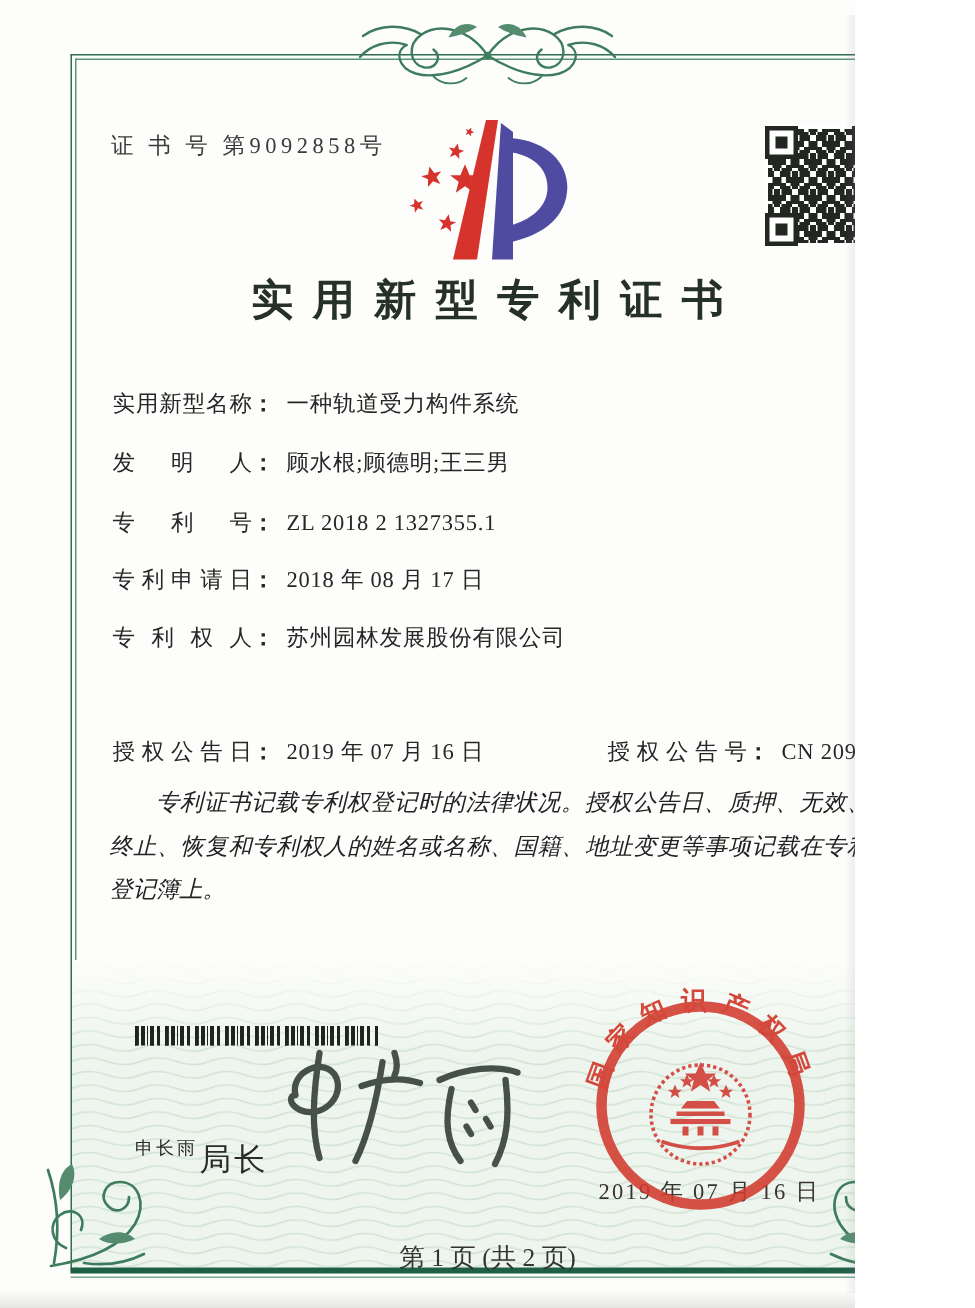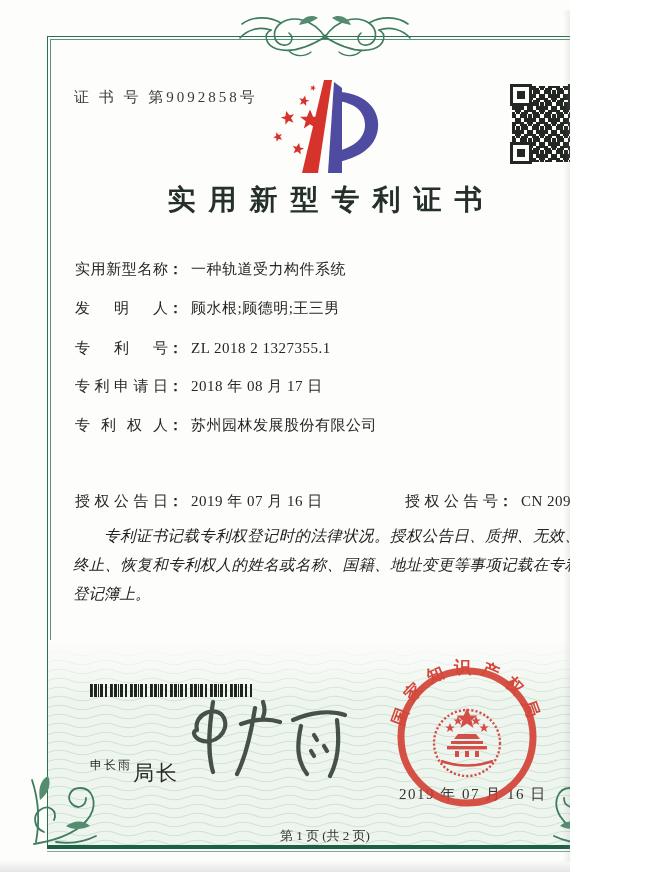--- a/index.html
+++ b/index.html
@@ -37,21 +37,21 @@
   .barcode{position:absolute;left:90px;top:684px;width:162px;height:13px;
     background:
       repeating-linear-gradient(90deg,#20241f 0 2px,rgba(0,0,0,0) 2px 5px),
       repeating-linear-gradient(90deg,#20241f 0 1px,rgba(0,0,0,0) 1px 4px),
       repeating-linear-gradient(90deg,rgba(32,36,31,0.9) 0 3px,rgba(0,0,0,0) 3px 10px);}
   .signer-title{position:absolute;left:90px;top:759px;font-size:21px;color:#2b2b2b;letter-spacing:2px;margin-left:43px;}
   .signer-name{position:absolute;left:90px;top:757px;font-size:12px;color:#2b2b2b;letter-spacing:2px;}
   .signature{position:absolute;left:183px;top:688px;}
   .seal{position:absolute;left:387px;top:657px;opacity:0.93;}
   .seal-date{position:absolute;left:399px;top:785px;font-size:15px;color:#38332d;letter-spacing:1.5px;white-space:nowrap;}
-  .footer{position:absolute;left:0;top:827px;width:650px;text-align:center;font-size:13px;color:#333333;}
+  .footer{position:absolute;left:0;top:827px;width:650px;text-align:center;font-size:17px;color:#333333;}
   
   .qr{position:absolute;left:510px;top:84px;width:80px;height:80px;background:#ffffff;}
   .qr-cells{position:absolute;inset:2px;
     background:
       repeating-conic-gradient(#222721 0% 25%,rgba(0,0,0,0) 0% 50%),
       repeating-conic-gradient(#222721 0% 25%,rgba(0,0,0,0) 0% 50%);
     background-size:8px 8px,12px 12px;background-position:0 0,3px 2px;}
   .qr-finder{position:absolute;width:22px;height:22px;background:#ffffff;border:3px solid #222721;box-sizing:border-box;}
   .qr-finder i{position:absolute;left:4px;top:4px;width:8px;height:8px;background:#222721;}
   .qr-f-tl{left:0;top:0;}

